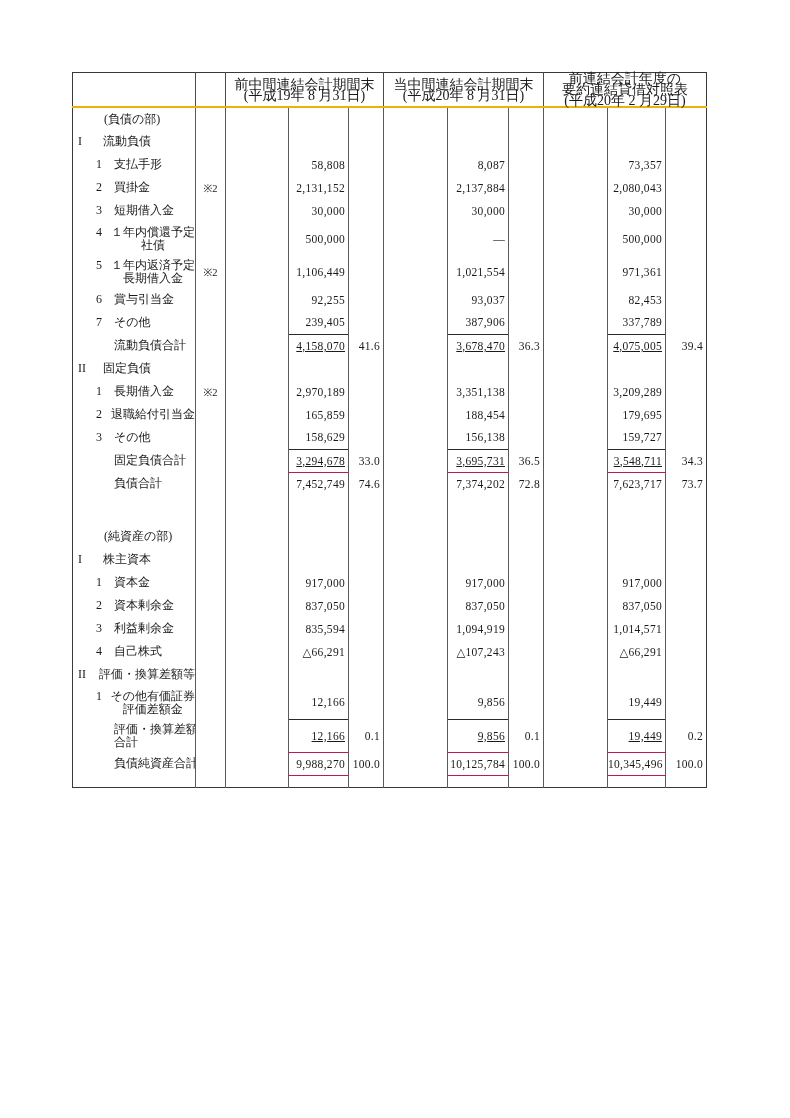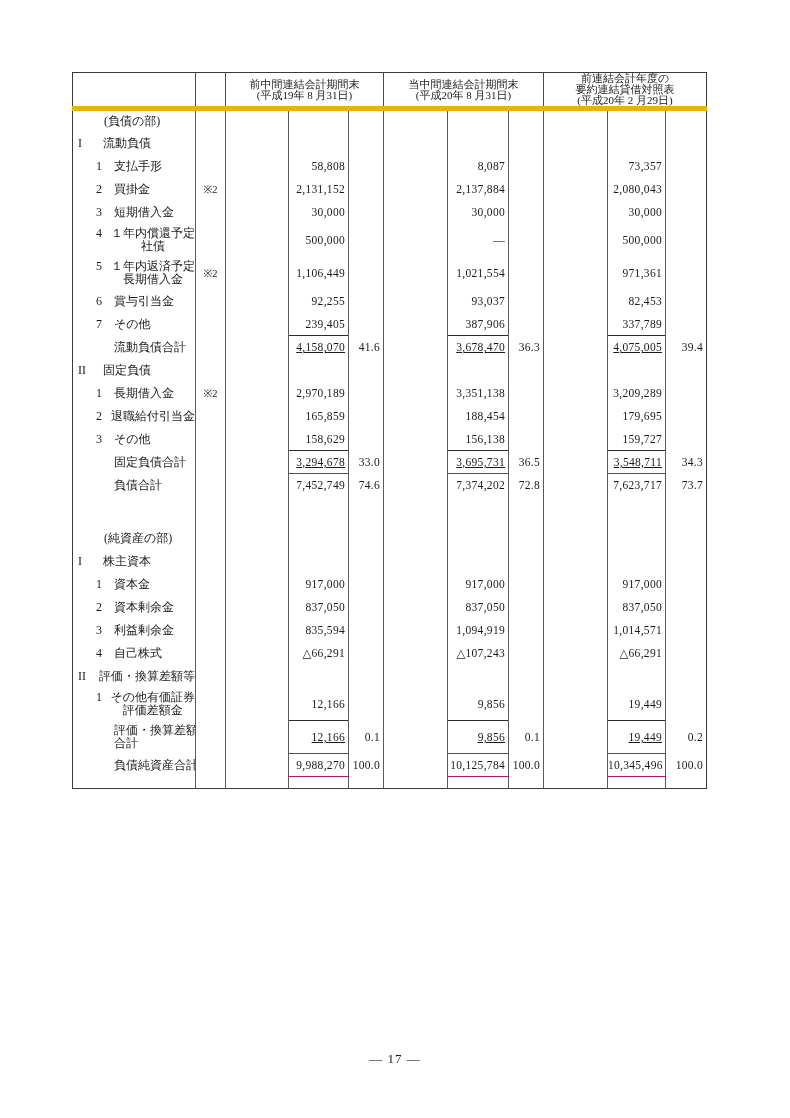--- a/index.html
+++ b/index.html
@@ -25,38 +25,38 @@
   #bs col.c-r1{width:35px}
   #bs col.c-b2{width:64px}
   #bs col.c-a2{width:61px}
   #bs col.c-r2{width:35px}
   #bs col.c-b3{width:64px}
   #bs col.c-a3{width:58px}
   #bs col.c-r3{width:41px}
 
   #bs th{
     font-weight:normal;
-    font-size:11px;line-height:11px;
+    font-size:14px;line-height:11px;
     text-align:center;vertical-align:middle;
     white-space:pre;
     padding:0;
     border-left:1px solid #4a4a4a;
   }
   #bs thead tr{height:33px;}
   #bs thead tr.h2 th{border-top:1px solid #3a3a3a;}
   #bs th:first-child{border-left:none;}
 
   #bs td{
     padding:0;
     font-size:12px;
     vertical-align:middle;
     border-left:1px solid #5a5a5a;
     overflow:hidden;
   }
-  #bs tbody tr:first-child td{border-top:5px solid #eab308;}
+  #bs tbody tr:first-child td{border-top:2px solid #eab308;}
   #bs td:first-child{border-left:none;}
   #bs tbody tr{height:23px;}
   #bs tbody tr.two{height:33px;}
   #bs tbody tr.spacer{height:30px;}
   #bs tbody tr.closer{height:12px;}
 
   #bs td.amt{
     text-align:right;padding-right:3px;
     font-size:11.5px;letter-spacing:0.3px;
     white-space:nowrap;
@@ -586,15 +586,14 @@
           <td></td>
           <td class="amt"></td>
           <td class="ratio"></td>
           <td></td>
           <td class="amt"></td>
           <td class="ratio"></td>
         </tr>
       </tbody>
   </table>
 
-  <div id="footer">— 17 —</div>
 
 </div>
 
 </body></html>

